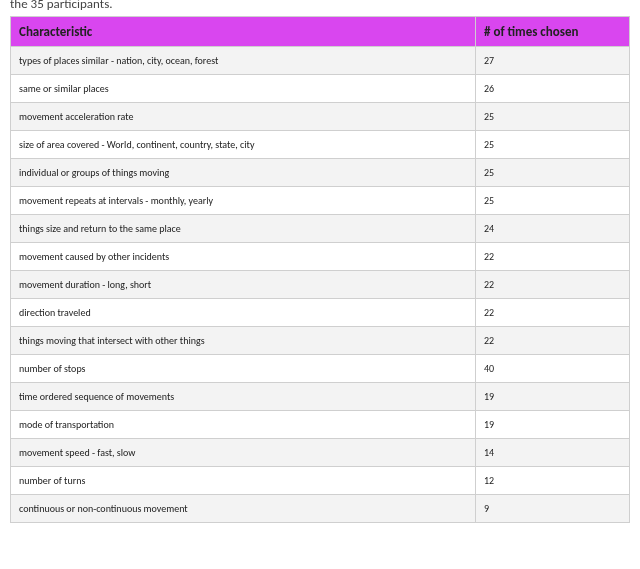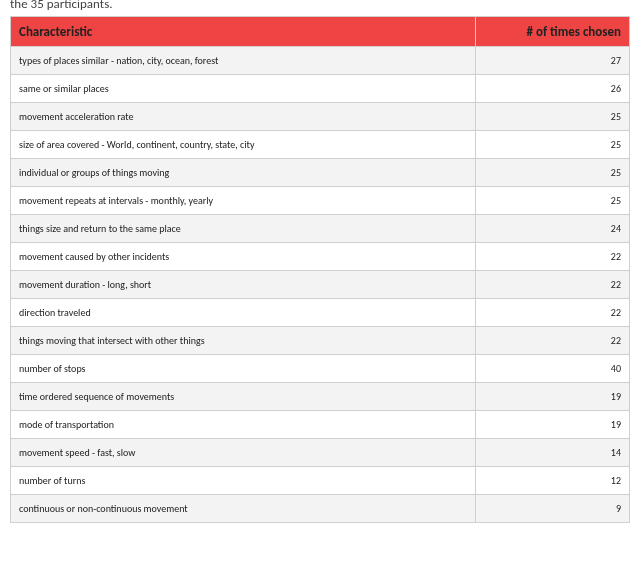--- a/index.html
+++ b/index.html
@@ -30,27 +30,27 @@
     table-layout: fixed;
   }
   col.col-char { width: 465px; }
   col.col-count { width: auto; }
   th, td {
     border: 1px solid #cfcfcf;
     padding: 7px 8px 7px 8px;
     vertical-align: middle;
   }
   th {
-    background: #ef4444;
+    background: #d946ef;
     font-weight: 700;
     text-align: left;
     font-size: 13px;
   }
   th.count-head, td.count-cell {
-    text-align: right;
+    text-align: left;
   }
   td {
     font-weight: 400;
     font-size: 10px;
   }
   tbody tr:nth-child(odd) td {
     background: #f3f3f3;
   }
   tbody tr:nth-child(even) td {
     background: #ffffff;

